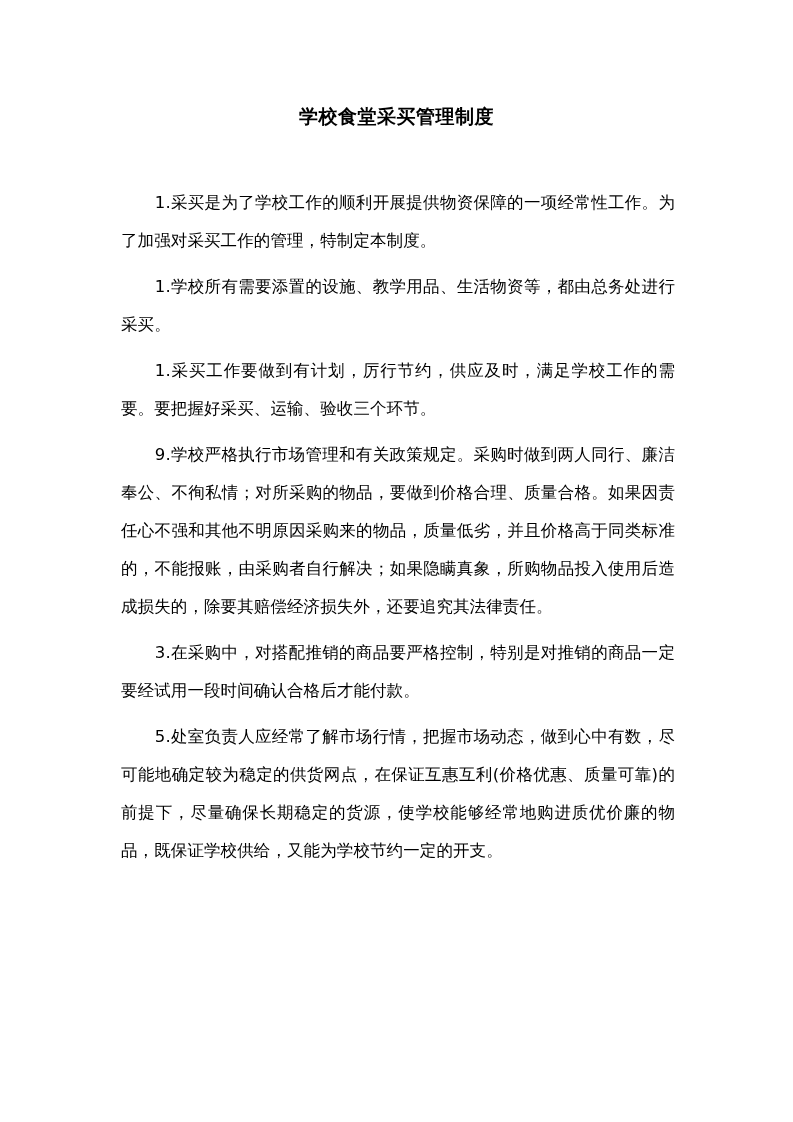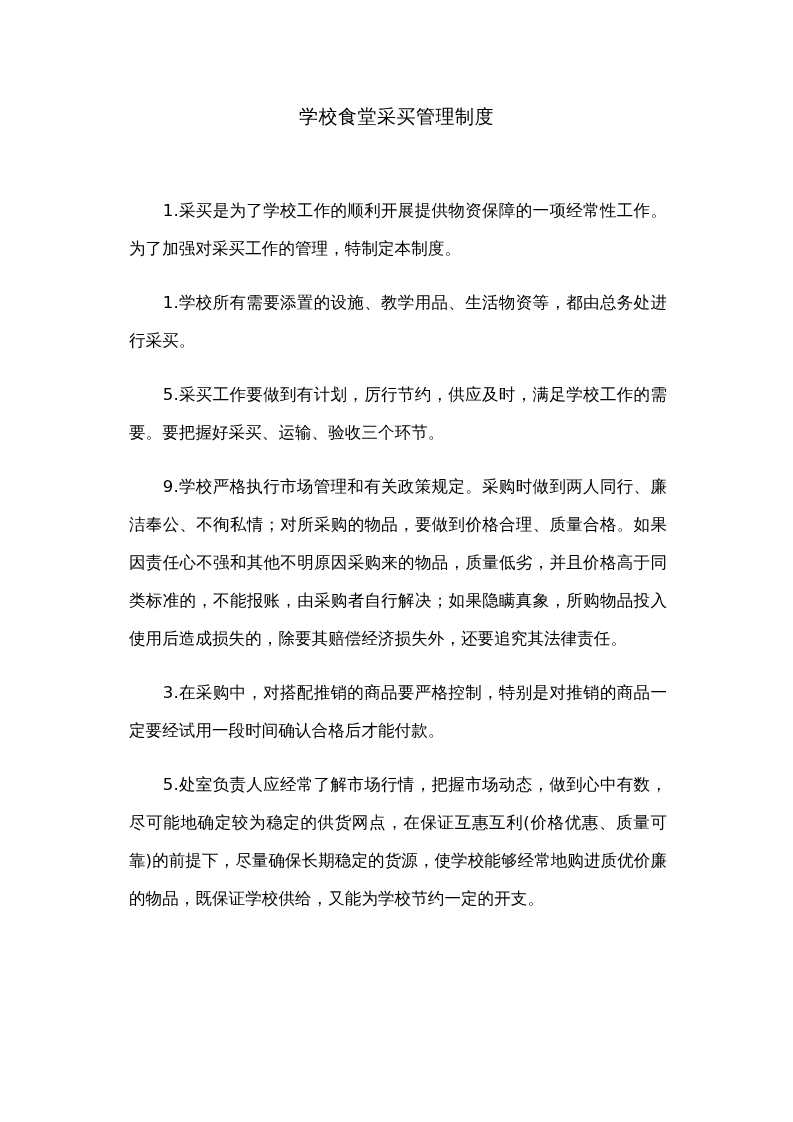--- a/index.html
+++ b/index.html
@@ -21,49 +21,49 @@
     box-sizing: border-box;
     padding: 0;
   }
   .doc-title {
     position: absolute;
     top: 104px;
     left: 0;
     width: 793px;
     text-align: center;
     font-size: 19px;
-    font-weight: normal;
+    font-weight: bold;
     letter-spacing: 0.5px;
     line-height: 1.3;
   }
   .body-wrap {
     position: absolute;
     top: 176px;
     left: 113px;
     width: 570px;
   }
   .para {
     font-size: 16.5px;
     line-height: 38px;
     text-indent: 2.05em;
     text-align: justify;
     text-justify: inter-ideograph;
-    margin: 16px;
+    margin: 8px;
     letter-spacing: 0.1px;
   }
 </style>
 </head>
 <body>
 
 <div class="page">
 
   <div class="doc-title">学校食堂采买管理制度</div>
 
   <div class="body-wrap">
     <p class="para">1.采买是为了学校工作的顺利开展提供物资保障的一项经常性工作。为了加强对采买工作的管理，特制定本制度。</p>
     <p class="para">1.学校所有需要添置的设施、教学用品、生活物资等，都由总务处进行采买。</p>
-    <p class="para">5.采买工作要做到有计划，厉行节约，供应及时，满足学校工作的需要。要把握好采买、运输、验收三个环节。</p>
+    <p class="para">1.采买工作要做到有计划，厉行节约，供应及时，满足学校工作的需要。要把握好采买、运输、验收三个环节。</p>
     <p class="para">9.学校严格执行市场管理和有关政策规定。采购时做到两人同行、廉洁奉公、不徇私情；对所采购的物品，要做到价格合理、质量合格。如果因责任心不强和其他不明原因采购来的物品，质量低劣，并且价格高于同类标准的，不能报账，由采购者自行解决；如果隐瞒真象，所购物品投入使用后造成损失的，除要其赔偿经济损失外，还要追究其法律责任。</p>
     <p class="para">3.在采购中，对搭配推销的商品要严格控制，特别是对推销的商品一定要经试用一段时间确认合格后才能付款。</p>
     <p class="para">5.处室负责人应经常了解市场行情，把握市场动态，做到心中有数，尽可能地确定较为稳定的供货网点，在保证互惠互利(价格优惠、质量可靠)的前提下，尽量确保长期稳定的货源，使学校能够经常地购进质优价廉的物品，既保证学校供给，又能为学校节约一定的开支。</p>
   </div>
 
 </div>
 
 </body></html>

